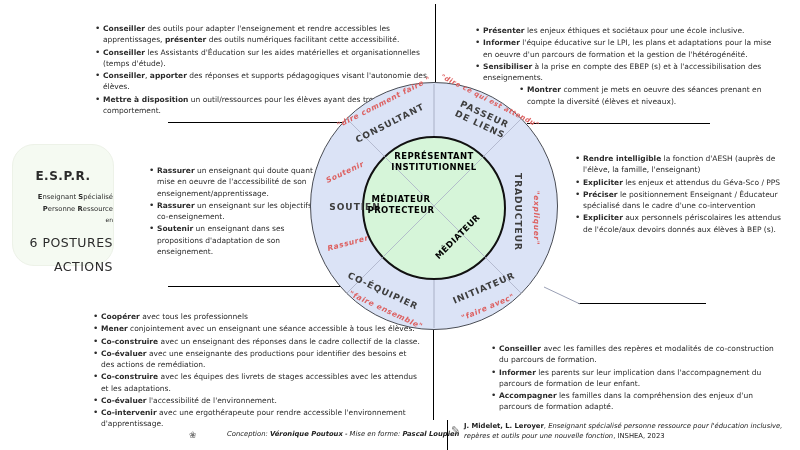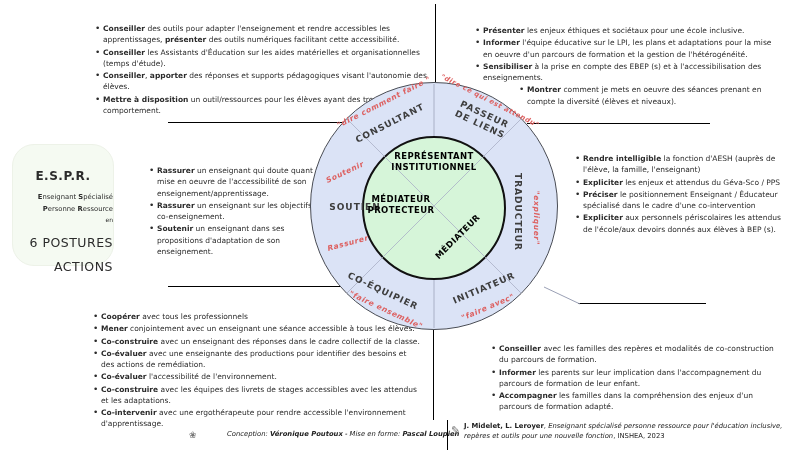--- a/index.html
+++ b/index.html
@@ -100,22 +100,22 @@
       <li><span class="b">Préciser</span><span> le positionnement Enseignant / Éducateur spécialisé dans le cadre d'une co-intervention</span></li>
       <li><span class="b">Expliciter</span><span> aux personnels périscolaires les attendus de l'école/aux devoirs donnés aux élèves à BEP (s).</span></li>
     </ul>
 </div>
 <div class="block" style="left:80px;top:299px;width:352px;">
   <ul class="bullets">
       <li><span class="b">Coopérer</span><span> avec tous les professionnels</span><br></li>
       <li><span class="b">Mener</span><span> conjointement avec un enseignant une séance accessible à tous les élèves.</span></li>
       <li><span class="b">Co-construire</span><span> avec un enseignant des réponses dans le cadre collectif de la classe.</span></li>
       <li><span class="b">Co-évaluer</span><span> avec une enseignante des productions pour identifier des besoins et des actions de remédiation.</span></li>
+      <li><span class="b">Co-construire</span><span> avec les équipes des livrets de stages accessibles avec les attendus et les adaptations.</span></li>
       <li><span class="b">Co-évaluer</span><span> l'accessibilité de l'environnement.</span></li>
-      <li><span class="b">Co-construire</span><span> avec les équipes des livrets de stages accessibles avec les attendus et les adaptations.</span></li>
       <li><span class="b">Co-intervenir</span><span> avec une ergothérapeute pour rendre accessible l'environnement d'apprentissage.</span></li>
     </ul>
 </div>
 <div class="block" style="left:478px;top:331px;width:318px;">
   <ul class="bullets">
       <li><span class="b">Conseiller</span><span> avec les familles des repères et modalités de co-construction du parcours de formation.</span></li>
       <li><span class="b">Informer</span><span> les parents sur leur implication dans l'accompagnement du parcours de formation de leur enfant.</span></li>
       <li><span class="b">Accompagner</span><span> les familles dans la compréhension des enjeux d'un parcours de formation adapté.</span></li>
     </ul>
 </div>

